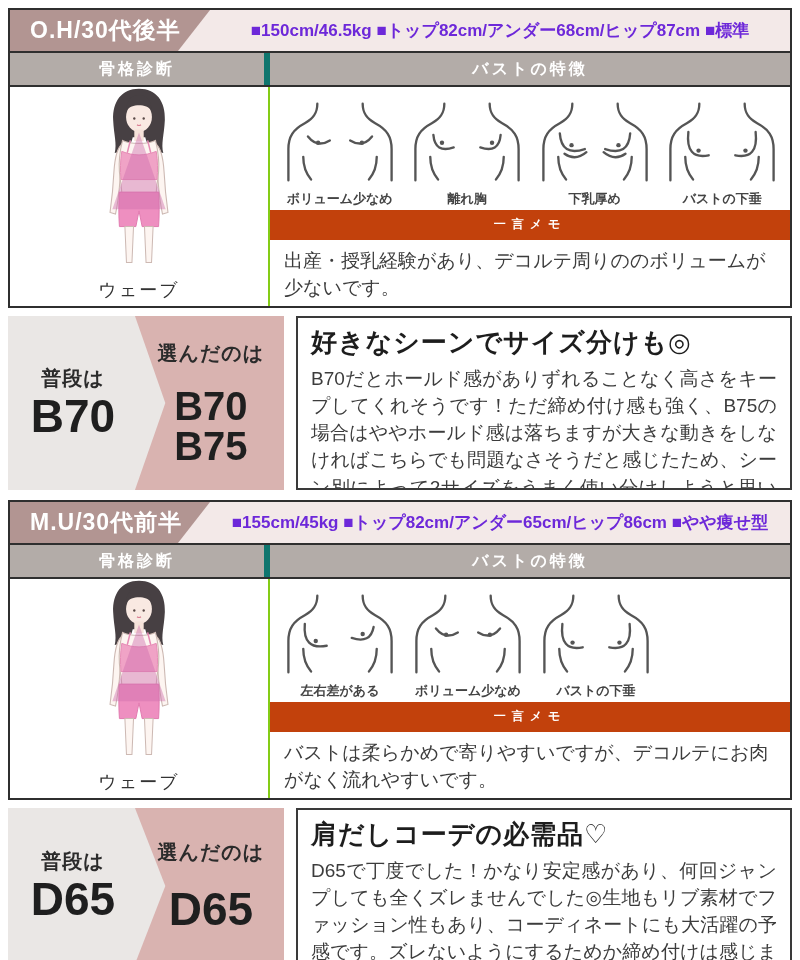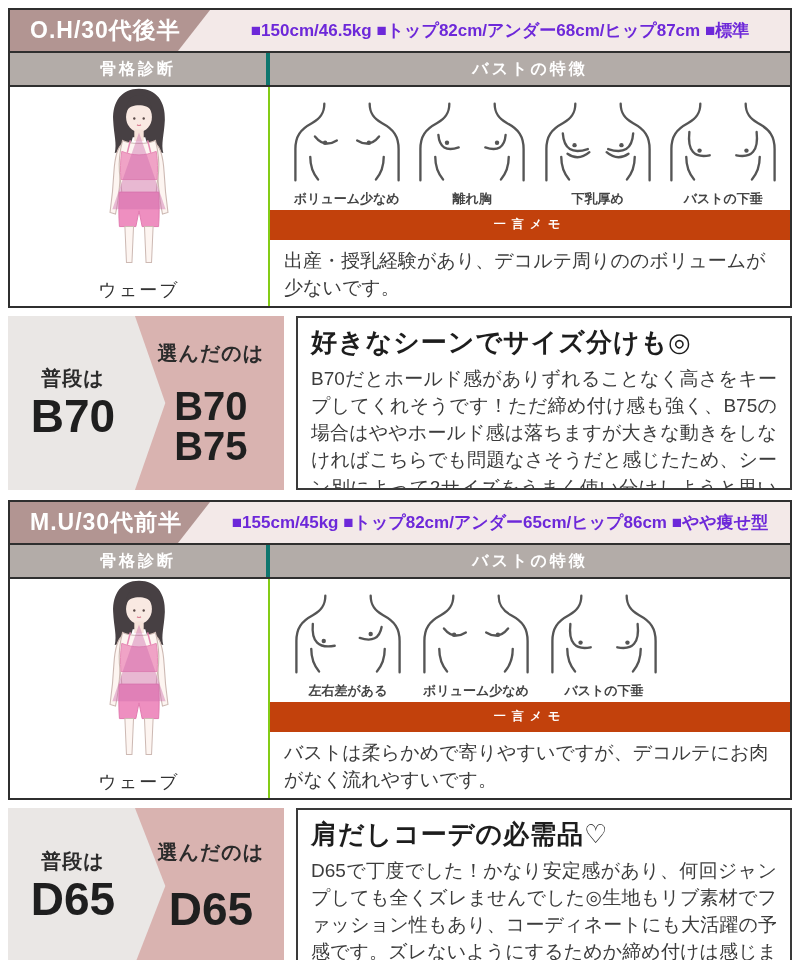--- a/index.html
+++ b/index.html
@@ -15,29 +15,29 @@
          padding-left:20px;box-sizing:border-box;
          clip-path:polygon(0 0,100% 0,calc(100% - 32px) 100%,0 100%);}
   .stats{flex:1;display:flex;align-items:center;justify-content:center;
          font-size:17px;font-weight:bold;color:#6d28d9;white-space:nowrap;}
 
   
   .tbl{border:2px solid #2f2f2f;border-top:none;box-sizing:border-box;}
   .tbl-heads{display:flex;height:32px;background:#b3aca8;border-bottom:2px solid #2f2f2f;}
   .th{color:#ffffff;font-size:16px;font-weight:bold;letter-spacing:3px;
       display:flex;align-items:center;justify-content:center;}
-  .th-left{width:260px;border-right:4px solid #0f766e;box-sizing:border-box;}
+  .th-left{width:260px;border-right:6px solid #0f766e;box-sizing:border-box;}
   .th-right{flex:1;}
   .tbl-body{display:flex;height:219px;}
   .cell-left{width:260px;border-right:2px solid #84cc16;box-sizing:border-box;
              display:flex;flex-direction:column;align-items:center;justify-content:flex-end;
              padding-bottom:4px;overflow:hidden;}
   .skel-label{font-size:18px;color:#333;letter-spacing:2px;margin-top:2px;}
   .cell-right{flex:1;display:flex;flex-direction:column;overflow:hidden;}
-  .bust-row{flex:1;display:flex;align-items:flex-end;gap:4px;padding:4px 6px 2px 16px;}
+  .bust-row{flex:1;display:flex;align-items:flex-end;gap:4px;padding:4px 6px 2px 8px;}
   .bust-item{display:flex;flex-direction:column;align-items:center;width:124px;}
   .bust-item svg{width:118px;height:86px;}
   .bust-label{font-size:13px;font-weight:bold;color:#444;white-space:nowrap;margin-top:1px;}
   .memo-hdr{height:30px;background:#c2410c;color:#ffffff;font-size:12px;font-weight:bold;
             letter-spacing:6px;display:flex;align-items:center;justify-content:center;}
   .memo-txt{flex-grow:0;padding:7px 16px 4px 14px;font-size:19px;line-height:1.45;color:#3c3c3c;}
 
   
   .result-row{display:flex;margin-top:8px;margin-bottom:10px;align-items:stretch;}
   .size-panel{position:relative;width:276px;background:#d9b3b0;flex:none;overflow:hidden;}

